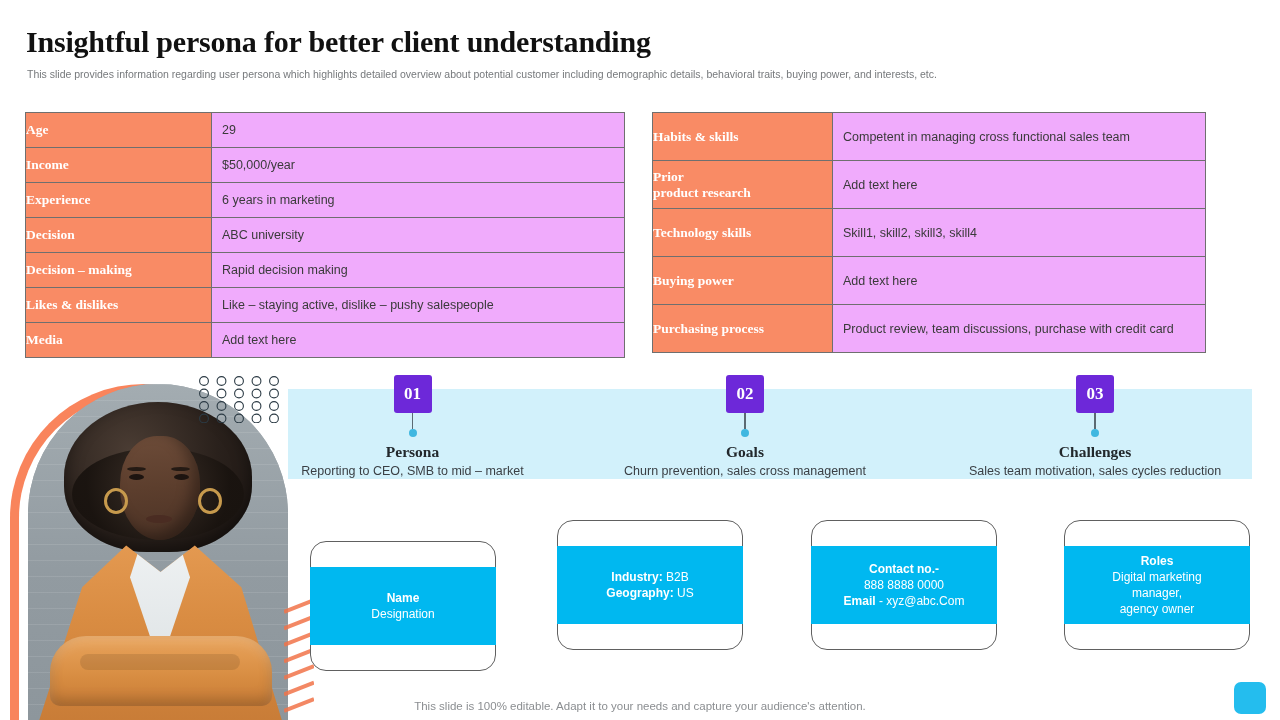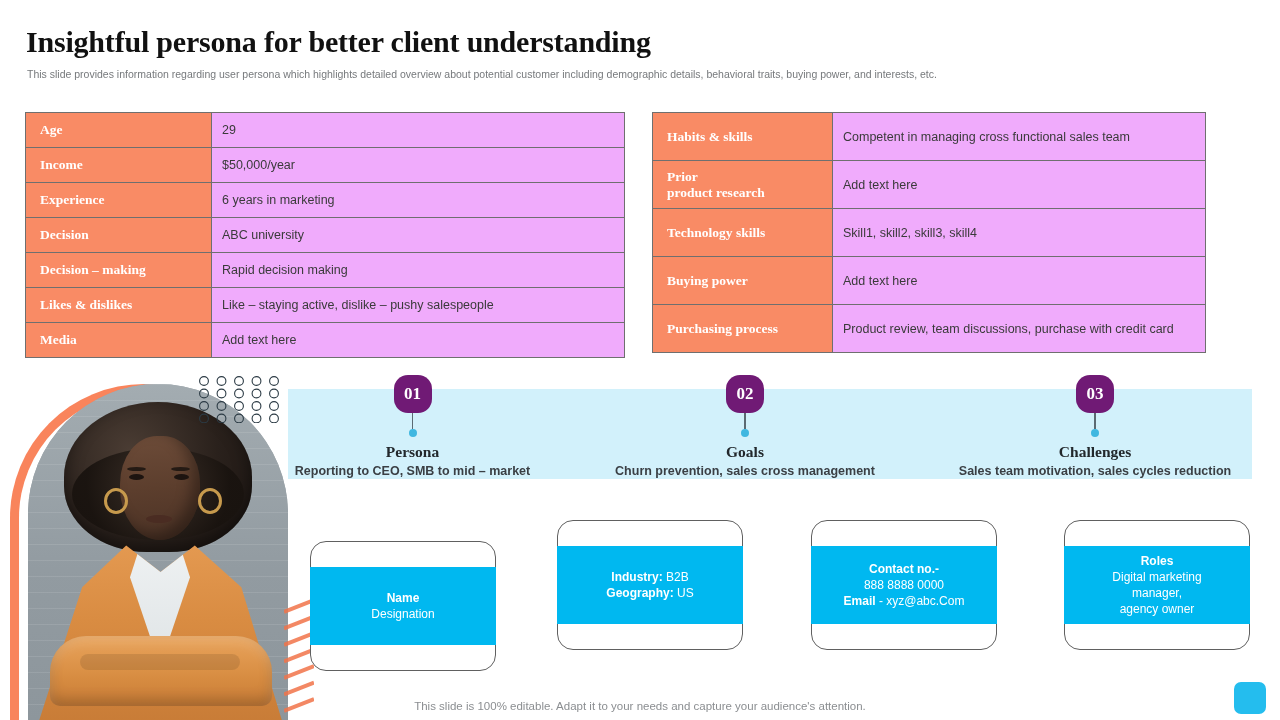--- a/index.html
+++ b/index.html
@@ -51,21 +51,21 @@
     padding: 0 10px;
     vertical-align: middle;
   }
   .persona-table td.label-cell {
     background: #f98b65;
     color: #ffffff;
     font-family: "Liberation Serif", serif;
     font-weight: 700;
     font-size: 13.5px;
     line-height: 1.15;
-    padding-left: 14px;
+    padding-left: 0;
     border-color: #6f6f6f;
   }
   .persona-table td.value-cell {
     background: #f0abfc;
     color: #3a3a3a;
     font-size: 12.5px;
   }
   #table-left  col.c-label { width: 186px; }
   #table-right col.c-label { width: 180px; }
 
@@ -248,22 +248,22 @@
 
   
   .step {
     position: absolute;
     z-index: 5;
     text-align: center;
   }
   .step-badge {
     width: 38px;
     height: 38px;
-    border-radius: 14px;
-    background: #701a75;
+    border-radius: 3px;
+    background: #6d28d9;
     color: #ffffff;
     font-family: "Liberation Serif", serif;
     font-weight: 700;
     font-size: 17px;
     line-height: 38px;
     margin: 0 auto;
   }
   .step-stem {
     width: 1.5px;
     height: 16px;
@@ -282,21 +282,20 @@
     font-family: "Liberation Serif", serif;
     font-weight: 700;
     font-size: 15.5px;
     color: #22282c;
   }
   .step-desc {
     margin-top: 3px;
     font-size: 12.5px;
     color: #3a3f44;
     white-space: nowrap;
-    font-weight: bold;
   }
   #step-1 { left: 260px; top: 375px; width: 305px; }
   #step-2 { left: 595px; top: 375px; width: 300px; }
   #step-3 { left: 940px; top: 375px; width: 310px; }
 
   
   .info-card {
     position: absolute;
     width: 186px;
     height: 130px;

